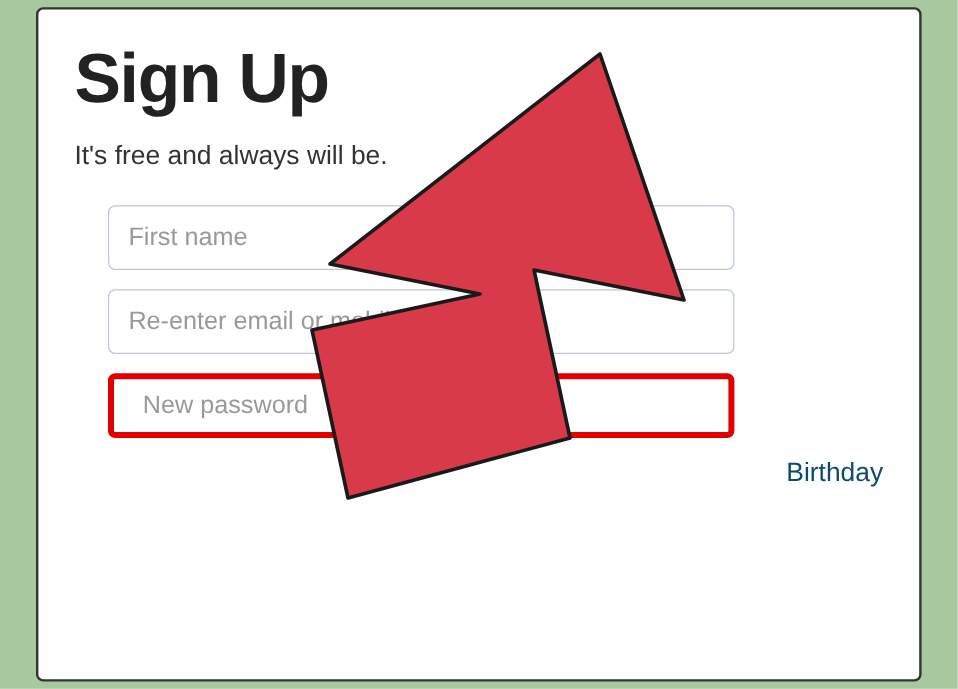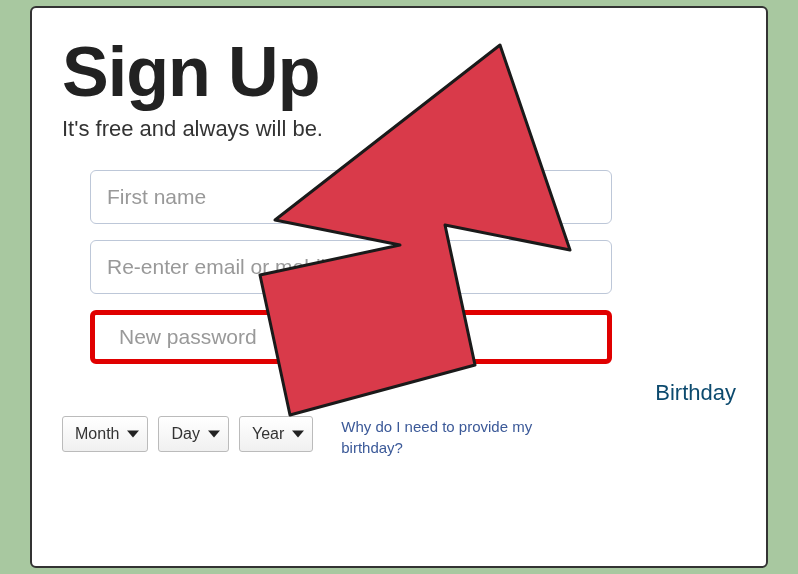--- a/index.html
+++ b/index.html
@@ -20,24 +20,24 @@
       top: 6px;
       left: 30px;
       right: 30px;
       bottom: 6px;
       background: #fff;
       border: 2px solid #333;
       border-radius: 6px;
       padding: 24px 30px;
     }
     .title {
-      font-size: 70px;
+      font-size: 58px;
       font-weight: bold;
       color: #222;
-      margin-bottom: 4px;
+      margin-bottom: 18px;
       letter-spacing: -1px;
     }
     .subtitle {
       font-size: 22px;
       color: #333;
       margin-bottom: 28px;
     }
     .field {
       width: 522px;
       height: 54px;
@@ -137,35 +137,20 @@
   <div class="field">
     <input type="text" placeholder="Re-enter email or mobile number" style="">
   </div>
 
   <div class="field highlight">
     <input type="password" placeholder="New password" style="">
   </div>
 
   <div class="section-label">Birthday</div>
 
-  <div class="birthday-row">
-    <div class="select-wrap">
-      <span>Month</span>
-      <span class="caret"></span>
-    </div>
-    <div class="select-wrap">
-      <span>Day</span>
-      <span class="caret"></span>
-    </div>
-    <div class="select-wrap">
-      <span>Year</span>
-      <span class="caret"></span>
-    </div>
-    <a class="help-link">Why do I need to provide my birthday?</a>
-  </div>
 
 </div>
 
 <svg class="arrow-overlay" viewBox="0 0 380 400">
   <g fill="#d93a4a" stroke="#1a1a1a" stroke-width="3" stroke-linejoin="round">
     <polygon points="300,5 370,210 245,185 275,325 90,375 60,235 200,205 75,180"></polygon>
   </g>
 </svg>
 
 </body></html>

